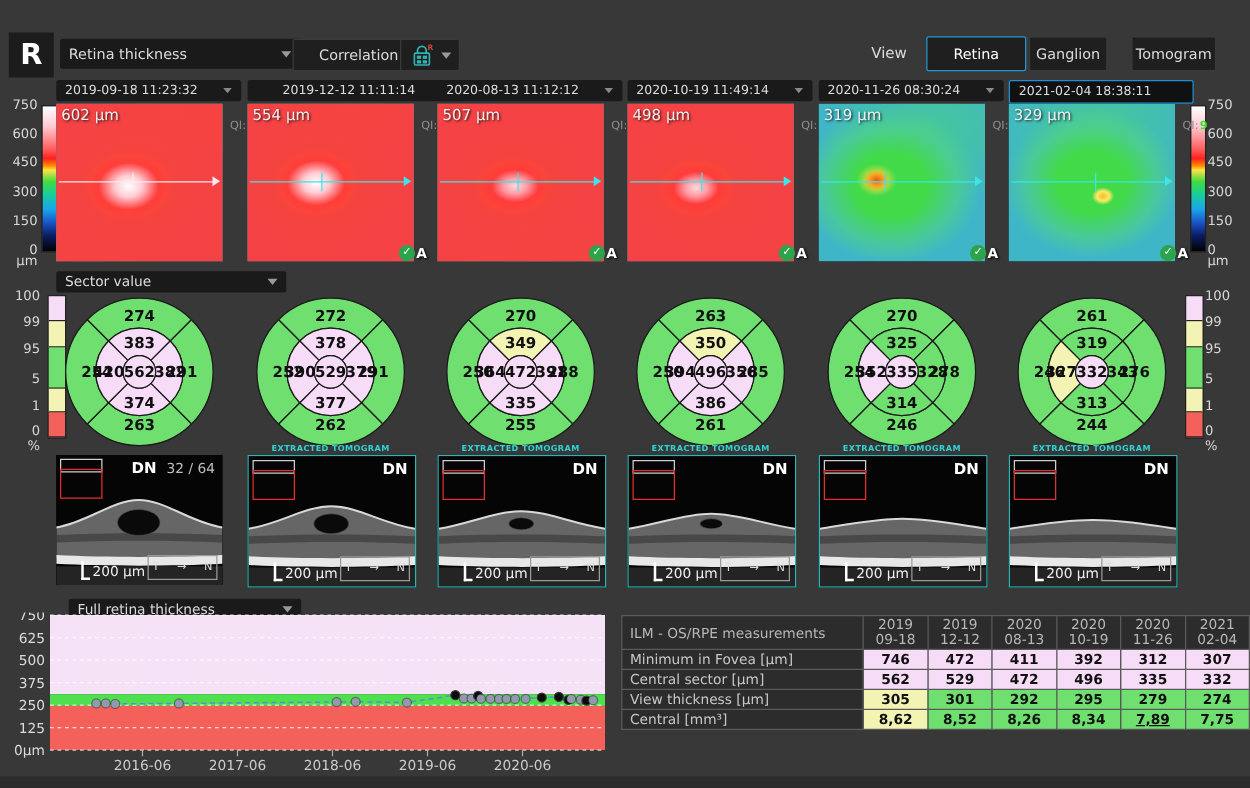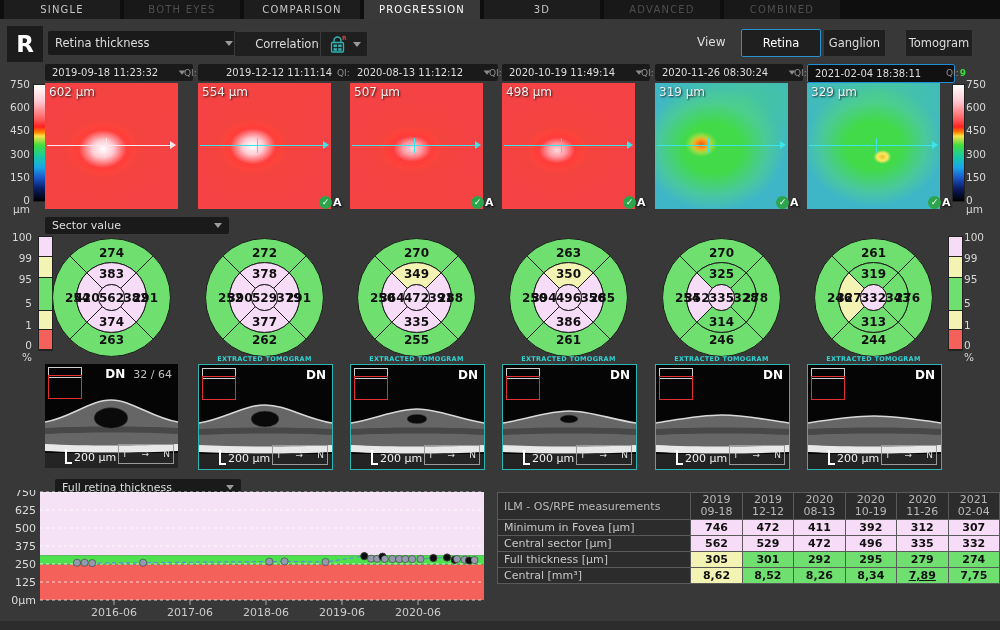--- a/index.html
+++ b/index.html
@@ -17,21 +17,21 @@
   .dd{position:absolute;background:#1a1a1a;color:#dddddd;font-size:11.5px;display:flex;align-items:center;
       justify-content:space-between;padding:0 7px;border-radius:2px;cursor:pointer;}
   .caret{width:0;height:0;border-left:4px solid transparent;border-right:4px solid transparent;border-top:5px solid #9a9a9a;}
   .btn{position:absolute;background:#1f1f1f;color:#dddddd;font-size:11.5px;display:flex;align-items:center;
        justify-content:center;border:1px solid #3a3a3a;border-radius:2px;cursor:pointer;}
   .btn.sel{border-color:#2792d0;color:#ffffff;}
   .viewlab{position:absolute;color:#dddddd;font-size:12px;}
   
   .datedd{height:17px;font-size:10px;}
   .datedd.seldate{border:1px solid #1e8fd5;background:#111;}
-  .qi{font-size:9px;display:flex;gap:1px;}
+  .qi{font-size:9px;display:flex;gap:1px;margin-top:28px;}
   .qilab{color:#8f8f8f;} .qival{color:#35e035;font-weight:bold;}
   
   .heatmap{overflow:hidden;background:#0b0b0b;}
   .hmfill{position:absolute;left:-6px;top:-6px;right:-6px;bottom:-6px;}
   .hm1 .hmfill{transform:rotate(-1.5deg);background:
      radial-gradient(ellipse 24px 19px at 44% 52%,#ffffff 0%,#ffccd4 45%,rgba(255,60,60,.95) 100%),
      radial-gradient(ellipse 38px 30px at 44% 52%,rgba(255,30,30,.96) 52%,rgba(255,130,0,.85) 72%,rgba(255,225,0,.6) 82%,rgba(70,220,70,0) 96%),
      radial-gradient(ellipse 64px 55px at 45% 52%,rgba(60,224,60,.95) 30%,rgba(70,210,120,.6) 65%,rgba(56,186,222,0) 95%),
      radial-gradient(ellipse 110px 70px at 70% 10%,rgba(80,225,90,.5) 0%,rgba(56,186,222,0) 75%),
      radial-gradient(ellipse 90px 50px at 20% 96%,rgba(70,215,100,.4) 0%,rgba(56,186,222,0) 75%),#38b6dc;}
@@ -89,29 +89,20 @@
   .meas th.ttl{text-align:left;padding-left:6px;}
   .meas td.lab{color:#c8c8c8;font-size:11px;text-align:left;padding:1px 6px;}
   .meas td.val{color:#111;font-size:11px;font-weight:600;text-align:center;width:43px;padding:1px 0;}
   .yr{line-height:12px;}
   .bstrip{position:absolute;left:0;top:621px;width:1000px;height:9px;background:#2c2c2c;}
 </style>
 </head>
 <body>
 
 <div id="stage">
-  <div class="tabstrip">
-      <div class="tab " style="left: 4px; width: 116px;">SINGLE</div>
-      <div class="tab disabled" style="left: 124px; width: 116px;">BOTH EYES</div>
-      <div class="tab " style="left: 244px; width: 116px;">COMPARISON</div>
-      <div class="tab active" style="left: 364px; width: 116px;">PROGRESSION</div>
-      <div class="tab " style="left: 484px; width: 116px;">3D</div>
-      <div class="tab disabled" style="left: 604px; width: 116px;">ADVANCED</div>
-      <div class="tab disabled" style="left: 724px; width: 116px;">COMBINED</div>
-    </div>
 
   <div class="rbox">R</div>
 
   <div class="dd" style="left:48px;top:31px;width:178px;height:24px;">
     <span>Retina thickness</span>
     <span class="caret"></span>
   </div>
 
   <div class="btn" style="left:234px;top:31px;width:78px;height:24px;padding-left:13px;">
     <span>Correlation</span>
@@ -240,21 +231,21 @@
           <tr>
             <td class="lab">Central sector [µm]</td>
             <td class="val" style="background: rgb(247, 220, 247);">562</td>
             <td class="val" style="background: rgb(247, 220, 247);">529</td>
             <td class="val" style="background: rgb(247, 220, 247);">472</td>
             <td class="val" style="background: rgb(247, 220, 247);">496</td>
             <td class="val" style="background: rgb(247, 220, 247);">335</td>
             <td class="val" style="background: rgb(247, 220, 247);">332</td>
           </tr>
           <tr>
-            <td class="lab">Full thickness [µm]</td>
+            <td class="lab">View thickness [µm]</td>
             <td class="val" style="background: rgb(243, 243, 180);">305</td>
             <td class="val" style="background: rgb(111, 224, 111);">301</td>
             <td class="val" style="background: rgb(111, 224, 111);">292</td>
             <td class="val" style="background: rgb(111, 224, 111); margin-left: 31px;">295</td>
             <td class="val" style="background: rgb(111, 224, 111);">279</td>
             <td class="val" style="background: rgb(111, 224, 111);">274</td>
           </tr>
           <tr>
             <td class="lab">Central [mm³]</td>
             <td class="val" style="background: rgb(243, 243, 180);">8,62</td>

